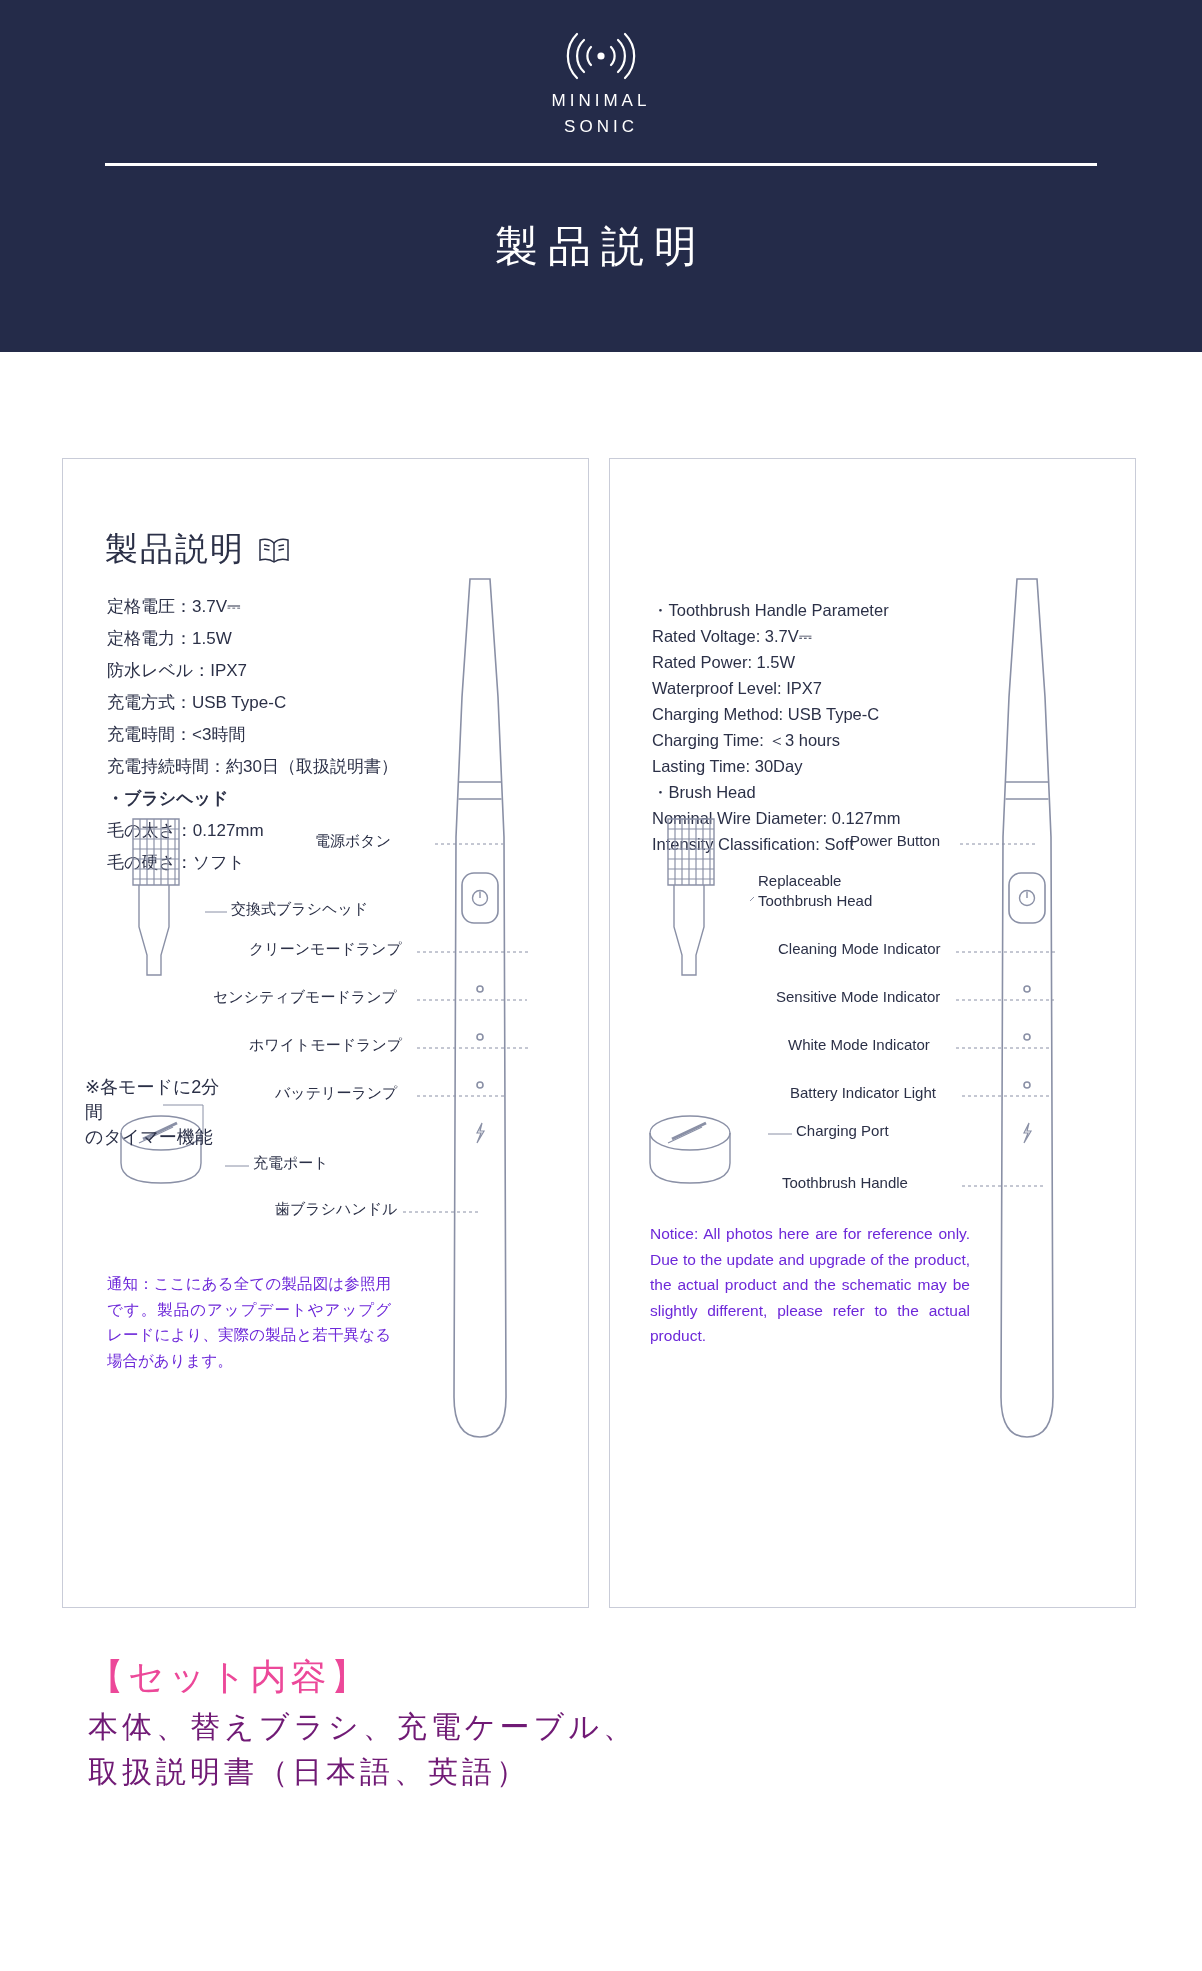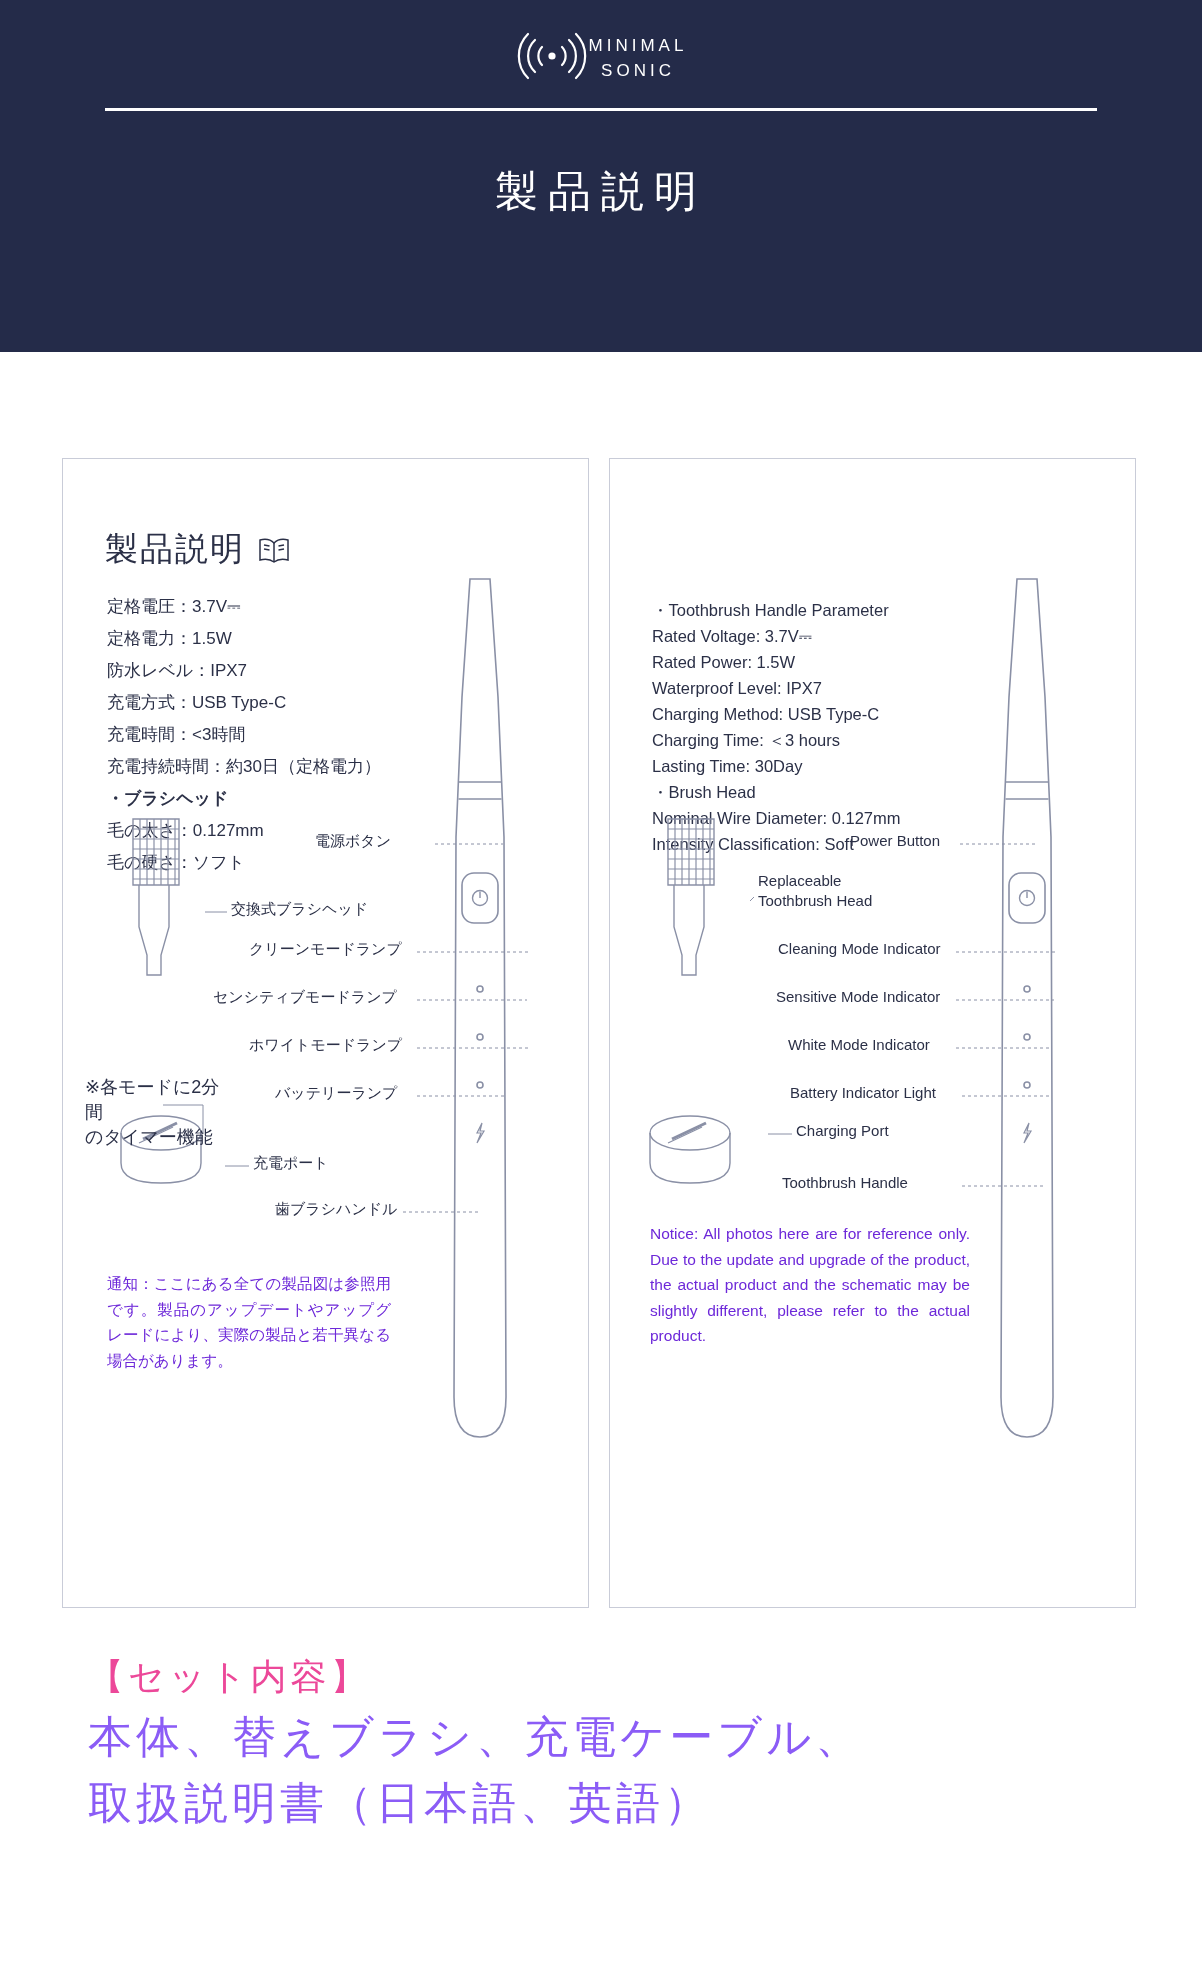--- a/index.html
+++ b/index.html
@@ -20,20 +20,21 @@
     height: 352px;
     background: #242b49;
     color: #ffffff;
     display: flex;
     flex-direction: column;
     align-items: center;
   }
   .brand-mark {
     margin-top: 28px;
     display: flex;
+    flex-direction: column;
     align-items: center;
   }
   .brand-glyph {
     width: 74px;
     height: 56px;
     display: block;
   }
   .brand-name {
     margin-top: 4px;
     font-size: 17px;
@@ -163,23 +164,23 @@
     width: 1020px;
   }
   .footer-title {
     font-size: 36px;
     letter-spacing: 4px;
     color: #ec4899;
     line-height: 1.5;
     font-weight: 400;
   }
   .footer-line {
-    font-size: 44px;
+    font-size: 30px;
     letter-spacing: 4px;
-    color: #8b5cf6;
+    color: #701a75;
     line-height: 1.5;
     font-weight: 400;
   }
 </style>
 </head>
 <body>
 
 <div class="header">
   <div class="brand-mark">
     <span>
@@ -220,21 +221,21 @@
           </svg>
         </span>
       </div>
 
       <div class="spec-block">
         <div class="line">定格電圧：3.7V⎓</div>
         <div class="line">定格電力：1.5W</div>
         <div class="line">防水レベル：IPX7</div>
         <div class="line">充電方式：USB Type-C</div>
         <div class="line">充電時間：&lt;3時間</div>
-        <div class="line">充電持続時間：約30日（定格電力）</div>
+        <div class="line">充電持続時間：約30日（取扱説明書）</div>
         <div class="bullet">・ブラシヘッド</div>
         <div class="line">毛の太さ：0.127mm</div>
         <div class="line">毛の硬さ：ソフト</div>
       </div>
 
       <div class="device">
         <svg width="96" height="880" viewBox="0 0 96 880" fill="none" stroke="#8a90a6" stroke-width="1.6">
           <path d="M38 2 L58 2 L66 120 L72 260 L74 820 Q74 860 48 860 Q22 860 22 820 L24 260 L30 120 Z"></path>
           <path d="M27 205 L69 205"></path>
           <path d="M26.5 222 L69.5 222"></path>

